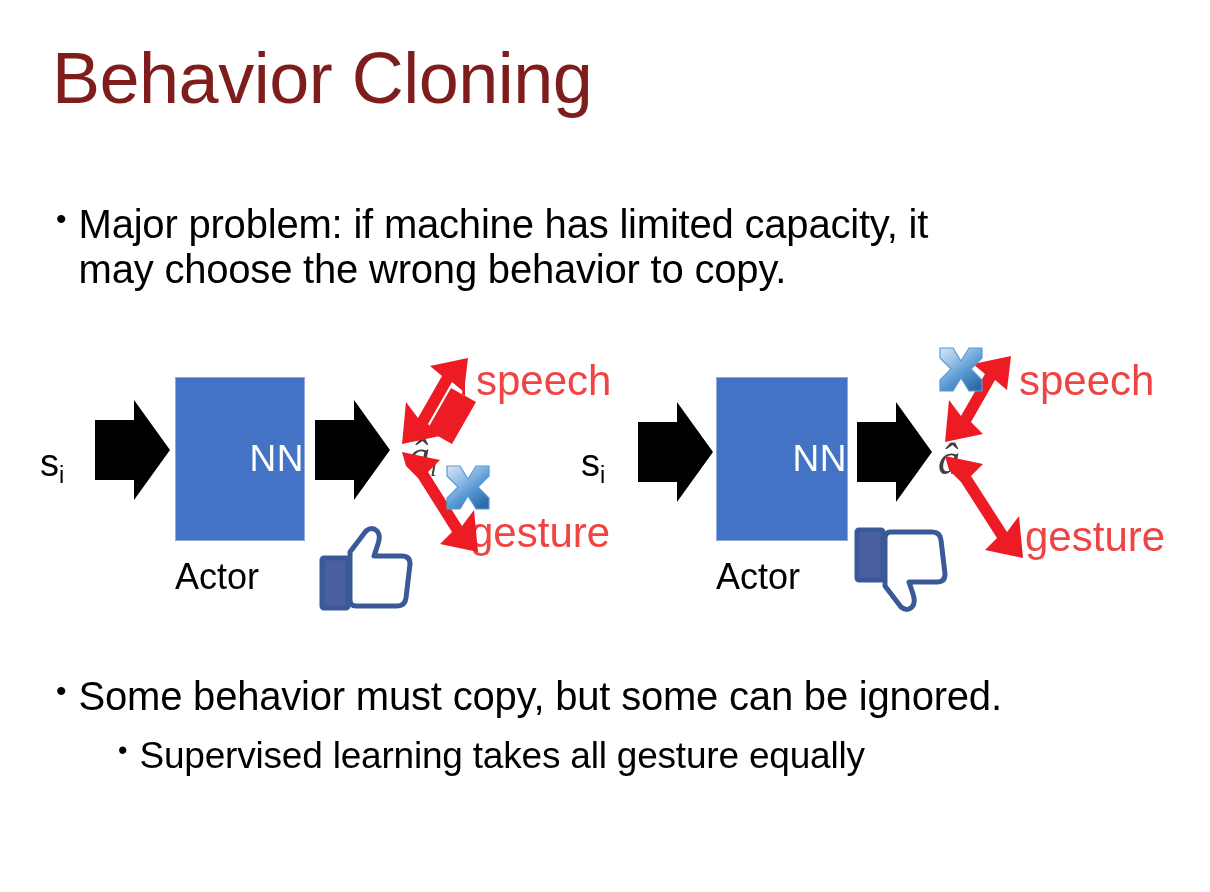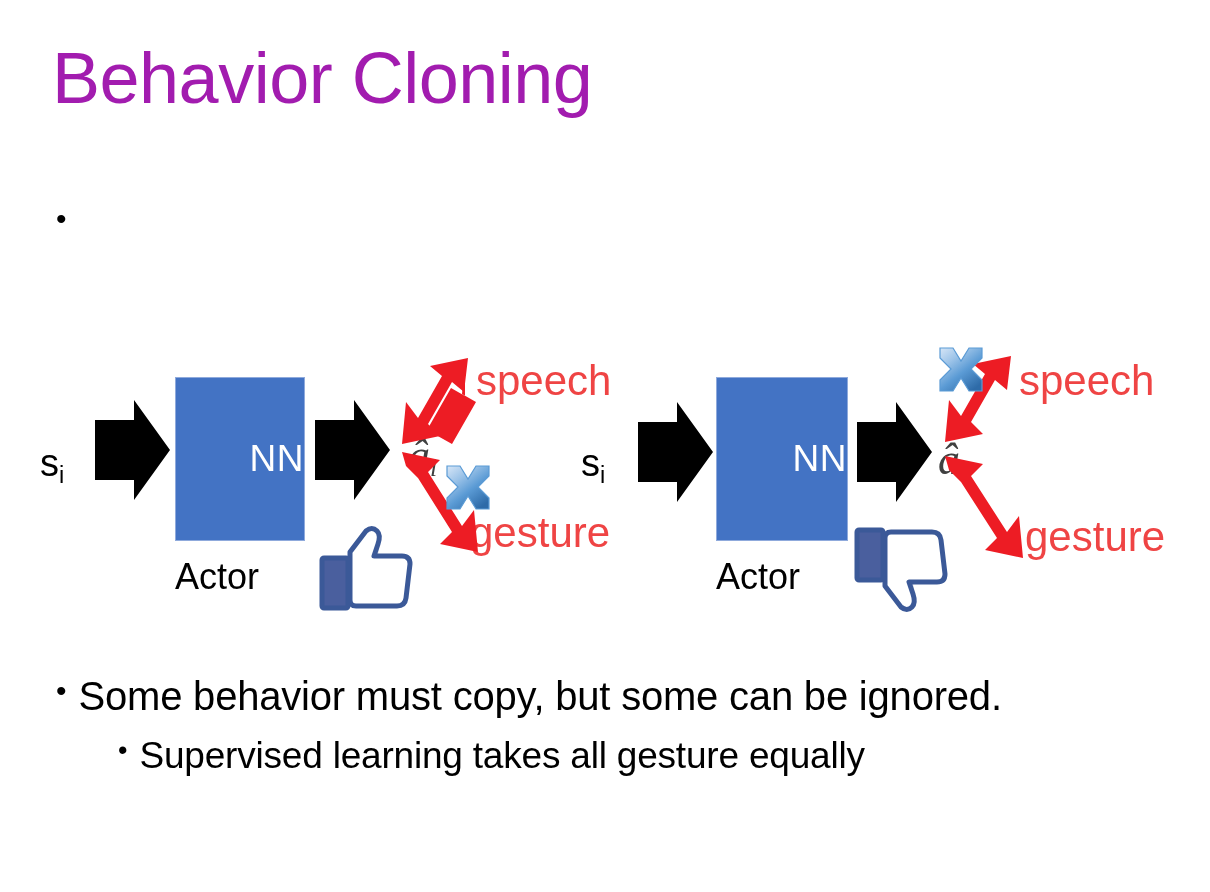--- a/index.html
+++ b/index.html
@@ -20,21 +20,21 @@
   }
 
   
   .slide-title {
     position: absolute;
     left: 52px;
     top: 42px;
     font-size: 72px;
     line-height: 1.0;
     font-weight: 300;
-    color: #a21caf;
+    color: #7f1d1d;
     letter-spacing: -0.5px;
     white-space: nowrap;
   }
 
   
   .bullet-block {
     position: absolute;
     color: #000000;
   }
   .bullet-row {
@@ -150,21 +150,22 @@
 <body>
 
 <div id="slide">
 
   <div class="slide-title">Behavior Cloning</div>
 
   <div class="bullet-block" id="bullet-top">
     <div class="bullet-row">
       <span class="bullet-dot">•</span>
       <span>
-        <br>
+        <span class="bullet-text">Major problem: if machine has limited capacity, it</span><br>
+        <span class="bullet-text">may choose the wrong behavior to copy.</span>
       </span>
     </div>
   </div>
 
   <div class="diagram" id="diagram-left">
 
     <div class="state-label" style="left:30px; top:102px;">
       <span>s</span><sub>i</sub>
     </div>
 

